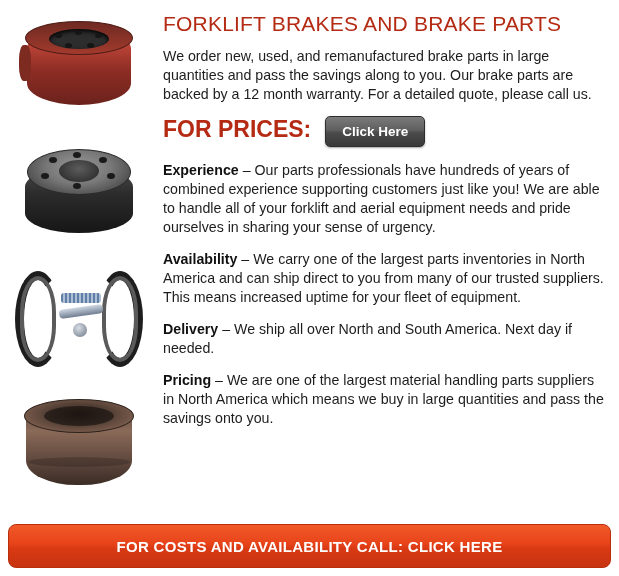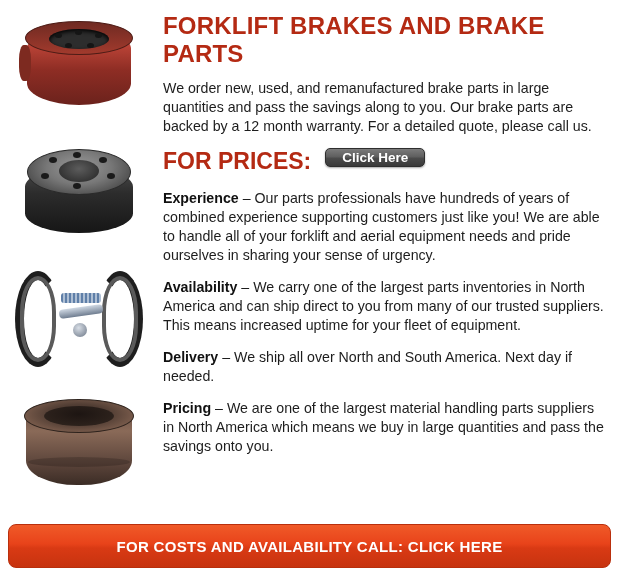--- a/index.html
+++ b/index.html
@@ -202,22 +202,22 @@
     border-radius: 50% / 50%;
     background: rgba(0,0,0,0.18);
   }
 
   
   .text-column {
     flex: 1 1 auto;
     padding: 10px 14px 0 6px;
   }
   h1.title {
-    font-size: 24px;
-    font-weight: bold;
+    font-size: 21px;
+    font-weight: normal;
     color: #b42a13;
     margin: 2px 0 8px 0;
     letter-spacing: 0.2px;
   }
   p.intro {
     font-size: 14.2px;
     line-height: 19px;
     margin: 11px 0 12px 0;
     color: #1d1d1d;
   }
@@ -232,21 +232,21 @@
     font-weight: bold;
     color: #b42a13;
     white-space: nowrap;
   }
   .click-here-btn {
     display: inline-block;
     background: linear-gradient(to bottom, #7b7b7b 0%, #5f5f5f 45%, #4a4a4a 55%, #3a3a3a 100%);
     color: #ffffff;
     font-size: 13.5px;
     font-weight: bold;
-    padding: 1px 16px;
+    padding: 7px 16px;
     border-radius: 5px;
     border: 1px solid #2e2e2e;
     text-decoration: none;
     cursor: pointer;
     box-shadow: 0 1px 2px rgba(0,0,0,0.35);
   }
   .section {
     font-size: 14.2px;
     line-height: 19px;
     margin: 0 0 13px 0;

